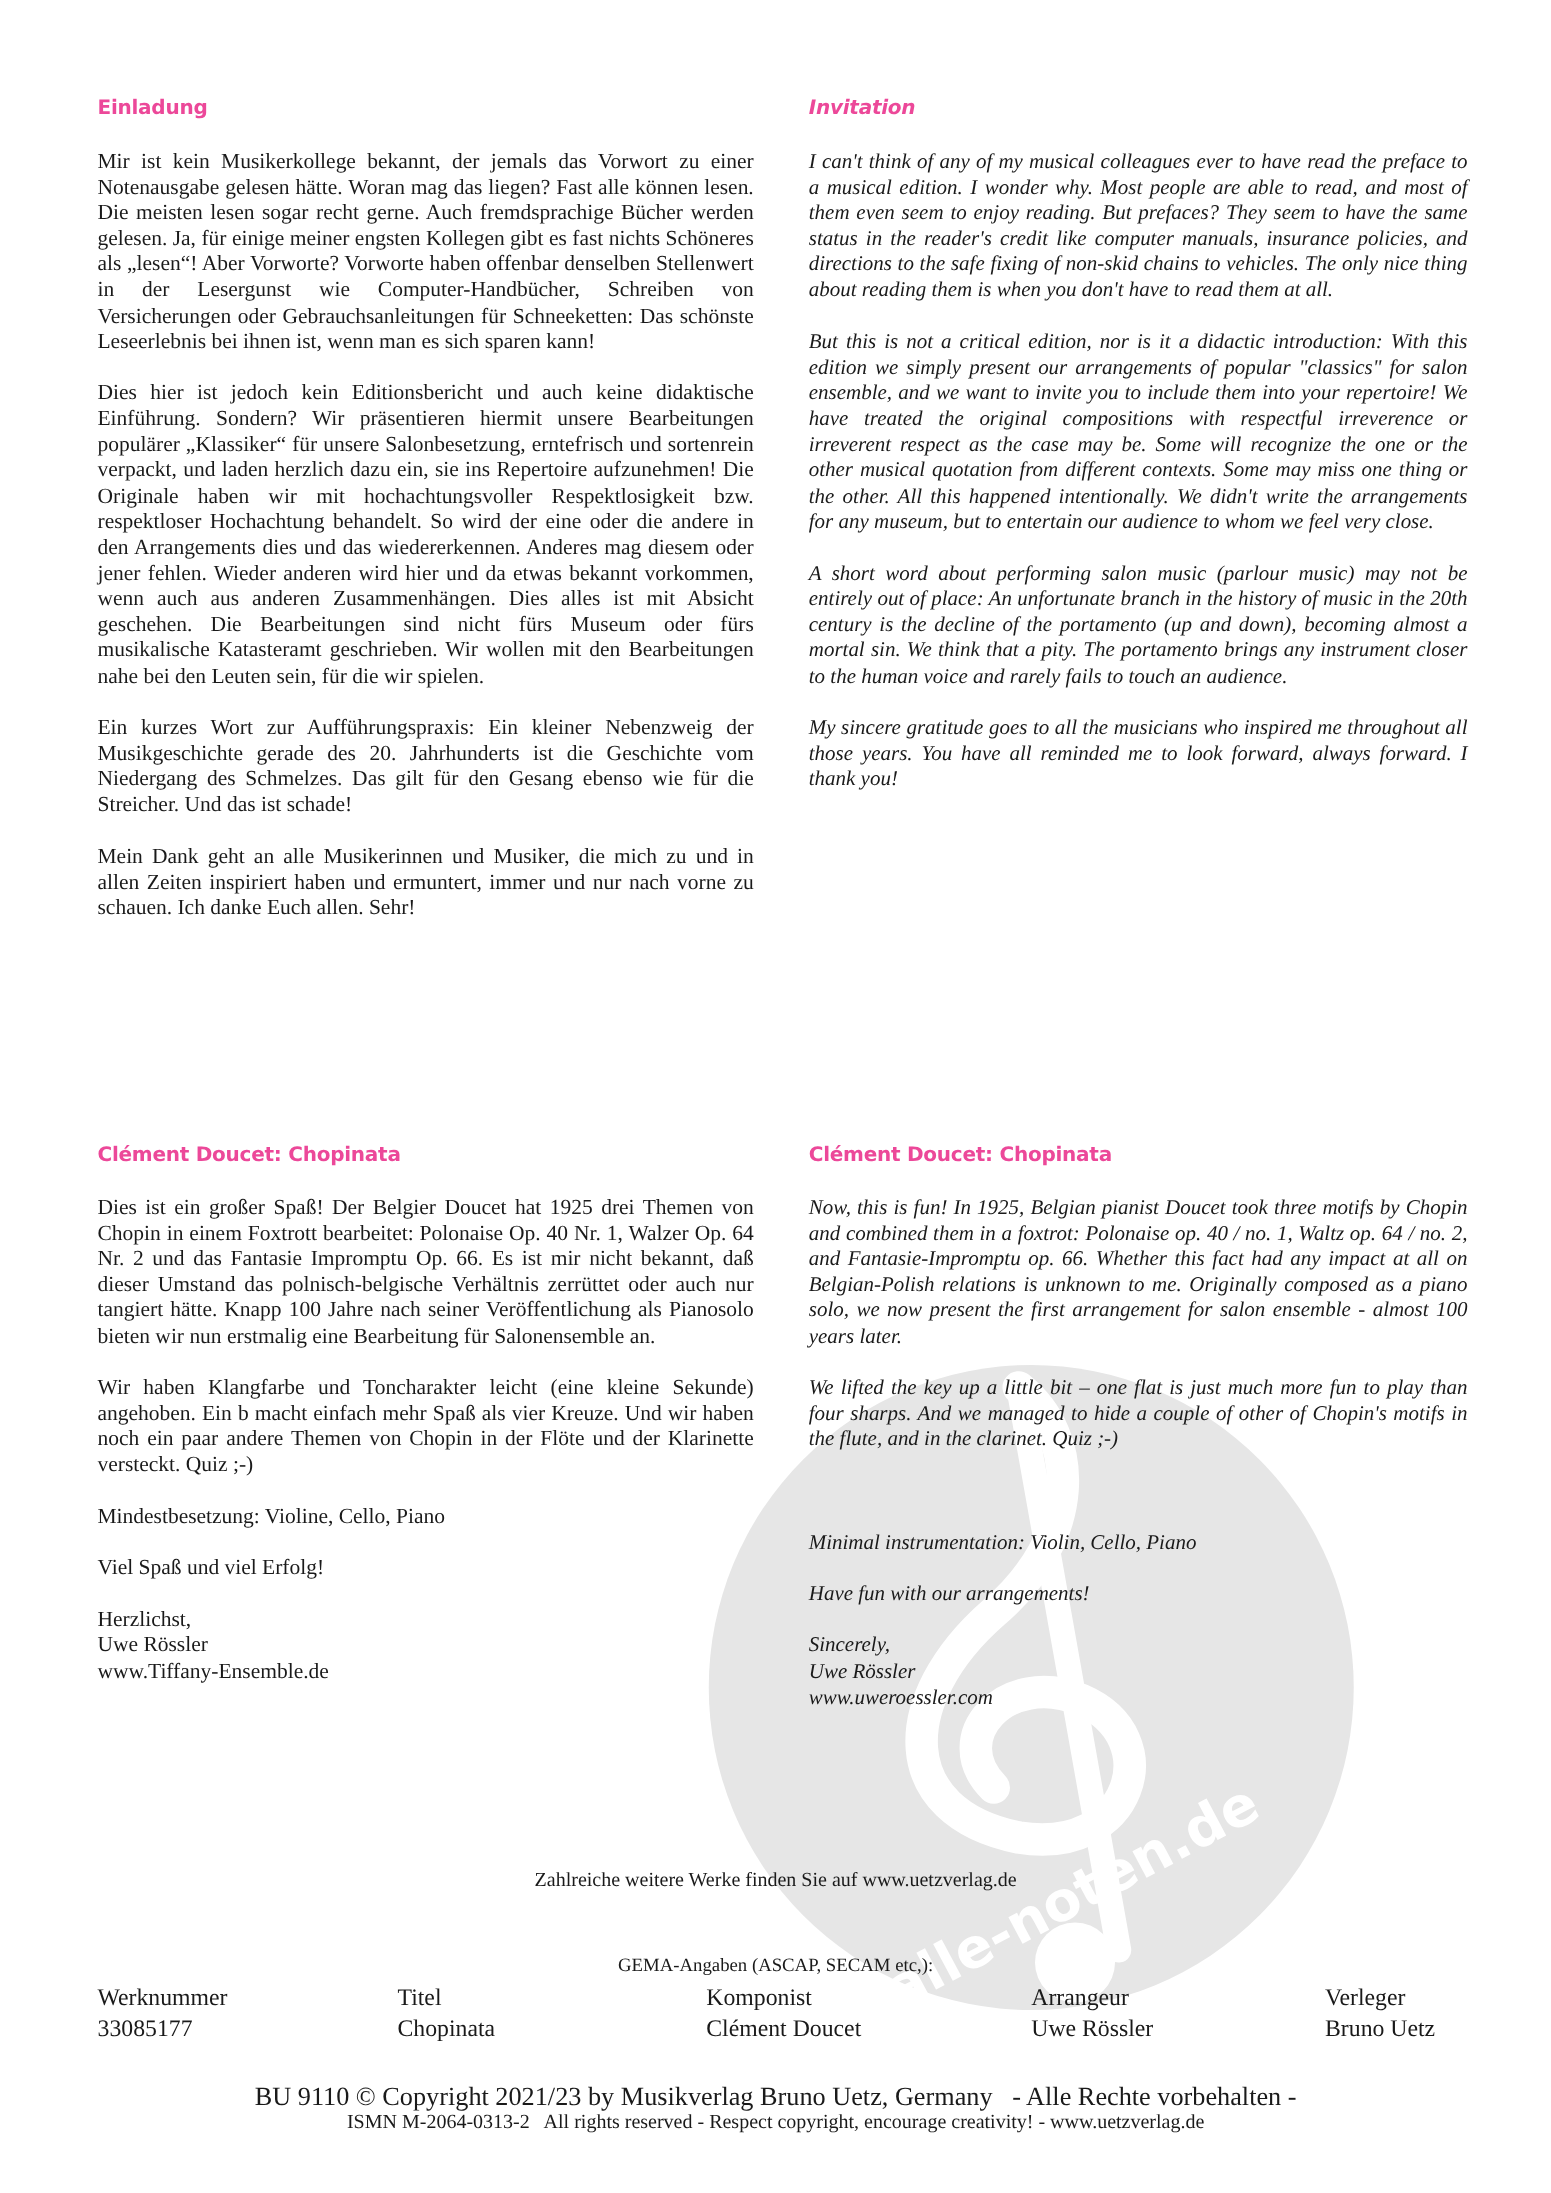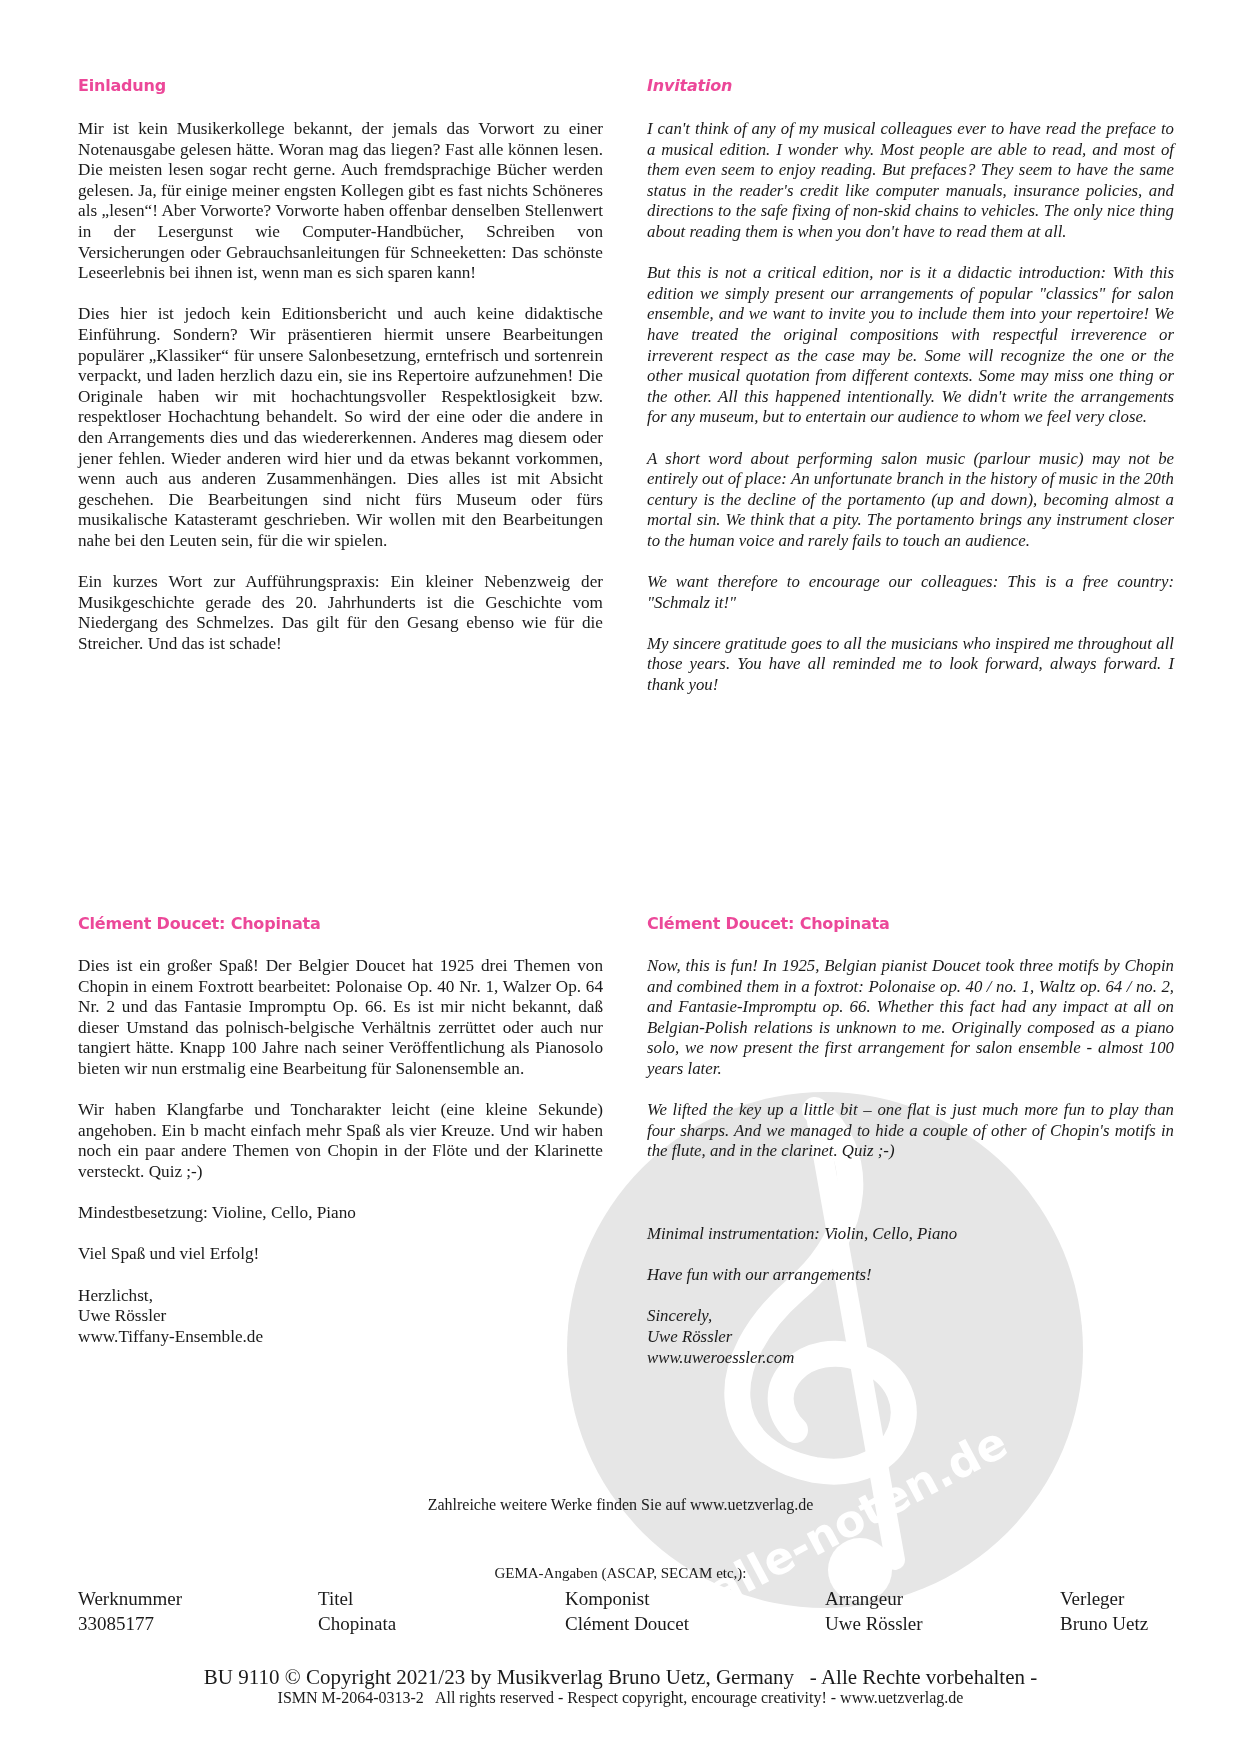--- a/index.html
+++ b/index.html
@@ -61,28 +61,28 @@
   <path d="M250 20 L 330 470" fill="none" stroke="#ffffff" stroke-width="20" stroke-linecap="round"></path>
   <circle cx="295" cy="480" r="32" fill="#ffffff"></circle>
   <text x="300" y="440" fill="#ffffff" font-family="DejaVu Sans, sans-serif" font-weight="bold" font-size="44" transform="rotate(-28 300 440)" text-anchor="middle">alle-noten.de</text>
 </svg>
 
 <section class="col col-de sec1">
   <h2 class="heading">Einladung</h2>
   <p class="body">Mir ist kein Musikerkollege bekannt, der jemals das Vorwort zu einer Notenausgabe gelesen hätte. Woran mag das liegen? Fast alle können lesen. Die meisten lesen sogar recht gerne. Auch fremd­sprachige Bücher werden gelesen. Ja, für einige meiner engsten Kollegen gibt es fast nichts Schöneres als „lesen“! Aber Vorworte? Vorworte haben offenbar denselben Stellenwert in der Lesergunst wie Computer-Handbücher, Schreiben von Versicherungen oder Gebrauchsanleitungen für Schneeketten: Das schönste Leseerlebnis bei ihnen ist, wenn man es sich sparen kann!</p>
   <p class="body gap">Dies hier ist jedoch kein Editionsbericht und auch keine didaktische Einführung. Sondern? Wir präsentieren hiermit unsere Bearbeitungen populärer „Klassiker“ für unsere Salonbesetzung, erntefrisch und sortenrein verpackt, und laden herzlich dazu ein, sie ins Repertoire aufzunehmen! Die Originale haben wir mit hochachtungsvoller Respektlosigkeit bzw. respektloser Hochachtung behandelt. So wird der eine oder die andere in den Arrangements dies und das wie­dererkennen. Anderes mag diesem oder jener fehlen. Wieder ande­ren wird hier und da etwas bekannt vorkommen, wenn auch aus anderen Zusammenhängen. Dies alles ist mit Absicht geschehen. Die Bearbeitungen sind nicht fürs Museum oder fürs musikalische Katasteramt geschrieben. Wir wollen mit den Bearbeitungen nahe bei den Leuten sein, für die wir spielen.</p>
   <p class="body gap">Ein kurzes Wort zur Aufführungspraxis: Ein kleiner Nebenzweig der Musikgeschichte gerade des 20. Jahrhunderts ist die Geschichte vom Niedergang des Schmelzes. Das gilt für den Gesang ebenso wie für die Streicher. Und das ist schade!</p>
+  <p class="body gap">Mein Dank geht an alle Musikerinnen und Musiker, die mich zu und in allen Zeiten inspiriert haben und ermuntert, immer und nur nach vorne zu schauen. Ich danke Euch allen. Sehr!</p>
 </section>
 
 <section class="col col-en sec1">
   <h2 class="heading italic">Invitation</h2>
   <p class="body">I can't think of any of my musical colleagues ever to have read the preface to a musical edition. I wonder why. Most people are able to read, and most of them even seem to enjoy reading. But prefaces? They seem to have the same status in the reader's credit like compu­ter manuals, insurance policies, and directions to the safe fixing of non-skid chains to vehicles. The only nice thing about reading them is when you don't have to read them at all.</p>
   <p class="body gap">But this is not a critical edition, nor is it a didactic introduction: With this edition we simply present our arrangements of popular "clas­sics" for salon ensemble, and we want to invite you to include them into your repertoire! We have treated the original compositions with respectful irreverence or irreverent respect as the case may be. Some will recognize the one or the other musical quotation from different contexts. Some may miss one thing or the other. All this happened intentionally. We didn't write the arrangements for any museum, but to entertain our audience to whom we feel very close.</p>
   <p class="body gap">A short word about performing salon music (parlour music) may not be entirely out of place: An unfortunate branch in the history of music in the 20th century is the decline of the portamento (up and down), becoming almost a mortal sin. We think that a pity. The portamento brings any instrument closer to the human voice and rarely fails to touch an audience.</p>
-  <p class="body gap">We want therefore to encourage our colleagues: This is a free coun­try: "Schmalz it!"</p>
   <p class="body gap">My sincere gratitude goes to all the musicians who inspired me throughout all those years. You have all reminded me to look forward, always forward. I thank you!</p>
 </section>
 
 <section class="col col-de sec2">
   <h2 class="heading">Clément Doucet: Chopinata</h2>
   <p class="body">Dies ist ein großer Spaß! Der Belgier Doucet hat 1925 drei Themen von Chopin in einem Foxtrott bearbeitet: Polonaise Op. 40 Nr. 1, Walzer Op. 64 Nr. 2 und das Fantasie Impromptu Op. 66. Es ist mir nicht bekannt, daß dieser Umstand das polnisch-belgische Verhältnis zerrüttet oder auch nur tangiert hätte. Knapp 100 Jahre nach sei­ner Veröffentlichung als Pianosolo bieten wir nun erstmalig eine Bearbeitung für Salonensemble an.</p>
   <p class="body gap">Wir haben Klangfarbe und Toncharakter leicht (eine kleine Sekunde) angehoben. Ein b macht einfach mehr Spaß als vier Kreuze. Und wir haben noch ein paar andere Themen von Chopin in der Flöte und der Klarinette versteckt. Quiz ;-)</p>
   <p class="body left gap">Mindestbesetzung: Violine, Cello, Piano</p>
   <p class="body left gap">Viel Spaß und viel Erfolg!</p>
   <p class="body left gap">Herzlichst,</p>

